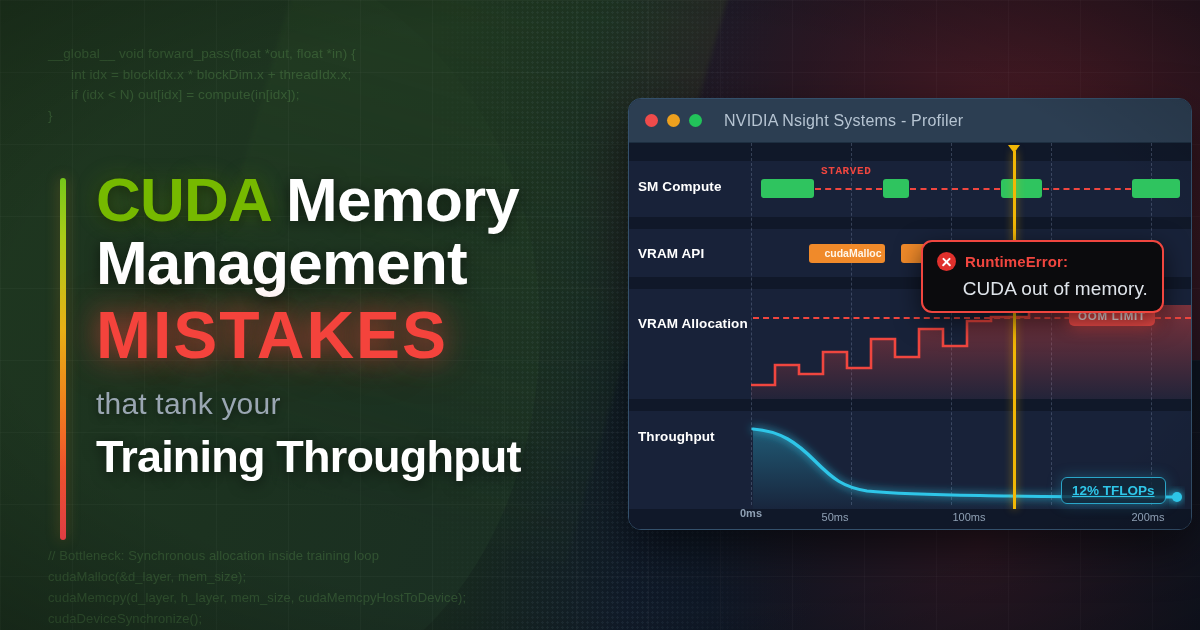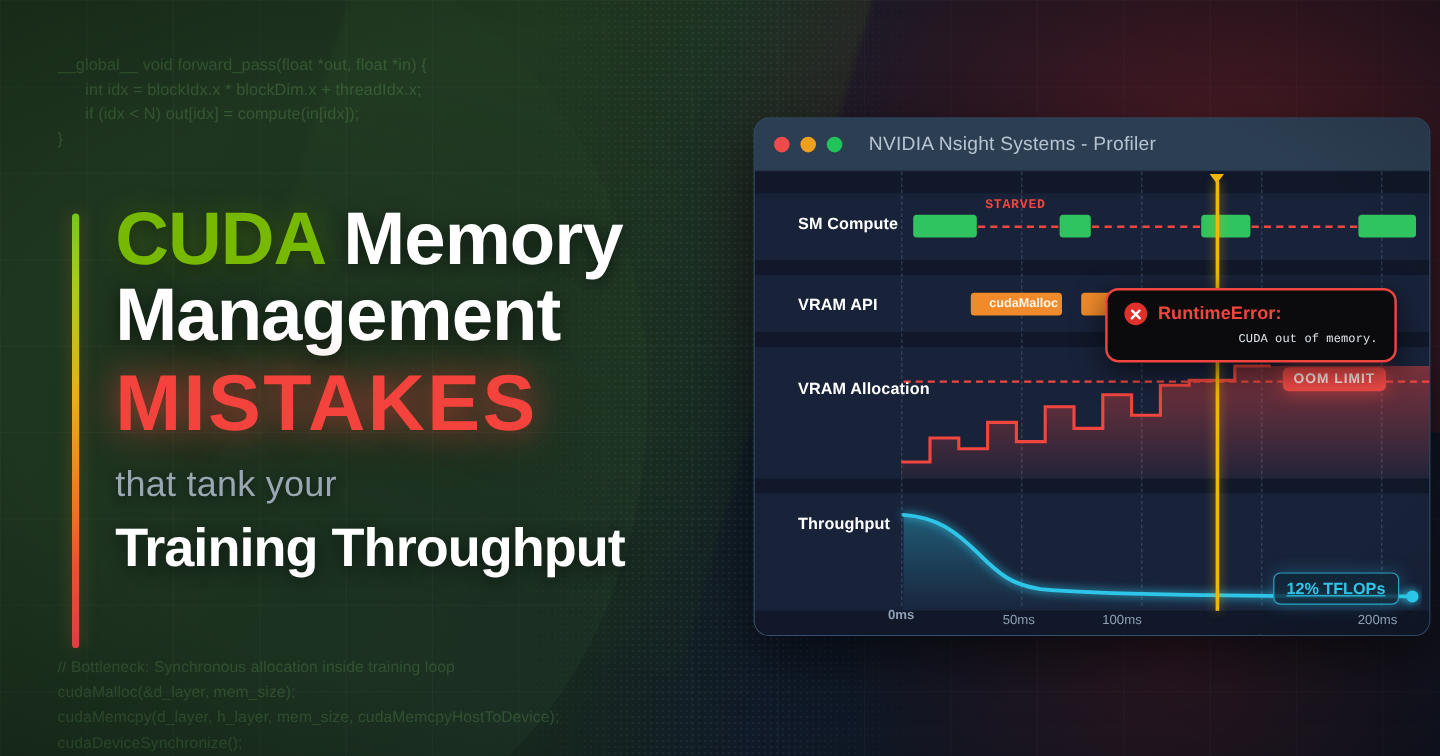--- a/index.html
+++ b/index.html
@@ -117,21 +117,21 @@
   .dot { width:13px; height:13px; border-radius:50%; margin-right:9px; flex:none; }
   .dot.r { background:#ef4b4b; } .dot.y { background:#eda01e; } .dot.g { background:#22c35a; margin-right:0; }
   .win-title-text { margin-left:22px; color:#b6c4d2; font-size:16px; letter-spacing:.2px; }
 
   .win-body { position:relative; height:388px; background:#121a2c; }
 
   .row { position:absolute; left:0; right:0; }
   .row.alt { background:#182239; }
   .row.dk  { background:#101829; }
   .row-label {
-    position:absolute; left:36px; color:#ffffff; font-size:13.5px; font-weight:bold;
+    position:absolute; left:9px; color:#ffffff; font-size:13.5px; font-weight:bold;
     letter-spacing:.1px; z-index:6;
   }
 
   
   .gridlines { position:absolute; left:0; top:0; right:0; bottom:0; z-index:2; pointer-events:none; }
   .gline {
     position:absolute; top:0; bottom:26px; width:0;
     border-left:1px dashed rgba(150,170,200,.28);
   }
 
@@ -194,21 +194,21 @@
     width:19px; height:19px; border-radius:50%; background:#e0302c; flex:none;
     position:relative;
   }
   .tt-x:before, .tt-x:after {
     content:""; position:absolute; left:4px; top:8.5px; width:11px; height:2.4px;
     background:#fff; border-radius:1px;
   }
   .tt-x:before { transform:rotate(45deg); }
   .tt-x:after  { transform:rotate(-45deg); }
   .tt-title { color:#f0463f; font-size:15px; font-weight:bold; letter-spacing:.1px; }
-  .tt-body { color:#dfe4ea; font-size:10px; margin-top:7px; letter-spacing:.1px;font-family:Liberation Mono, monospace; }
+  .tt-body { color:#dfe4ea; font-size:19px; margin-top:7px; letter-spacing:.1px; }
 
   
   .axis-label {
     position:absolute; color:#8fa0b4; font-size:11px; z-index:6; transform:translateX(-50%);
   }
 </style>
 </head>
 <body>
 
 <div id="stage">
@@ -320,22 +320,22 @@
         <path d="M124,18 C152,20 168,32 186,50 C204,68 214,76 238,80 C280,84 330,84 380,85 C440,86 500,86 548,86" fill="none" stroke="#2fc6e8" stroke-width="3.2" stroke-linecap="round" filter="url(#glow)"></path>
         <circle cx="548" cy="86" r="5" fill="#2fc6e8" filter="url(#glow)"></circle>
       </svg>
 
       <div class="tflops-badge" style="left:432px; top:334px;text-decoration:underline;">12% TFLOPs</div>
 
       <div class="playhead-tip" style="left:379px; top:2px;"></div>
       <div class="playhead" style="left:384px; top:8px; height:358px;"></div>
 
       <div class="axis-label" style="left:122px; top:364px;font-weight:bold;">0ms</div>
-      <div class="axis-label" style="left:220px; top:368px;">50ms</div>
-      <div class="axis-label" style="left:306px; top:368px;">100ms</div>
+      <div class="axis-label" style="left:206px; top:368px;">50ms</div>
+      <div class="axis-label" style="left:340px; top:368px;">100ms</div>
       <div class="axis-label" style="left:422px; top:368px;margin-top:17px;">150ms</div>
       <div class="axis-label" style="left:519px; top:368px;">200ms</div>
 
       <div class="tooltip" style="left:292px; top:97px;text-align:right;">
         <div class="tt-head">
           <span class="tt-x"></span>
           <span class="tt-title">RuntimeError:</span>
         </div>
         <div class="tt-body">CUDA out of memory.</div>
       </div>

